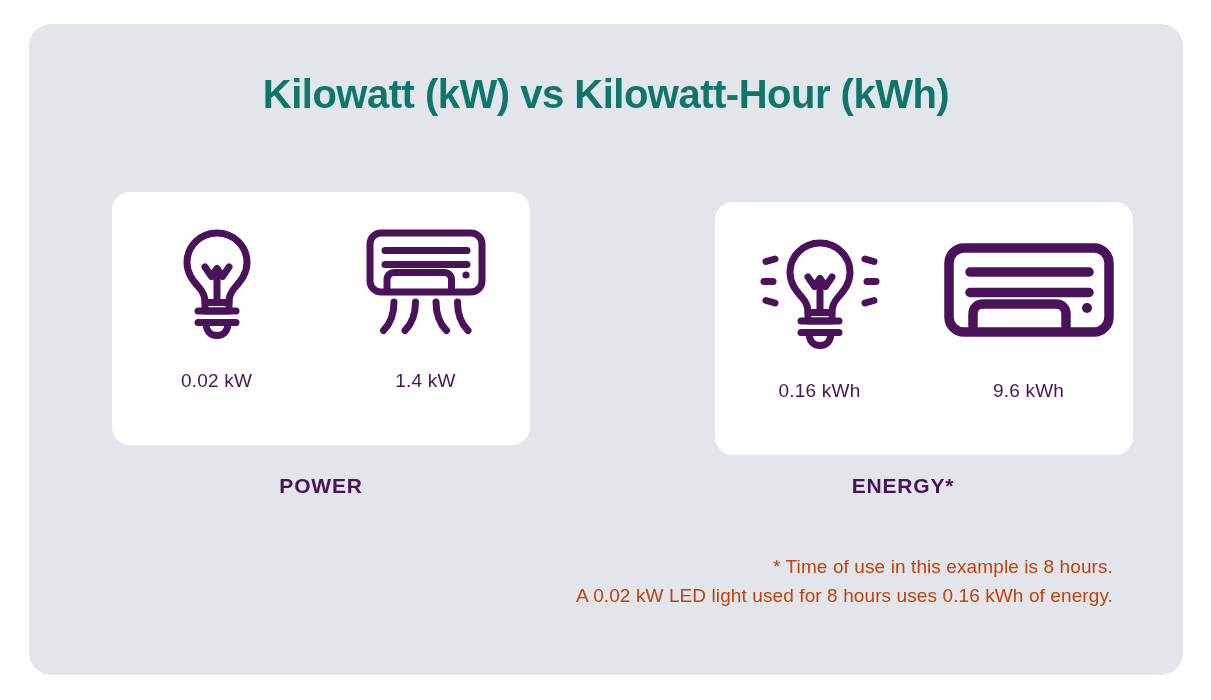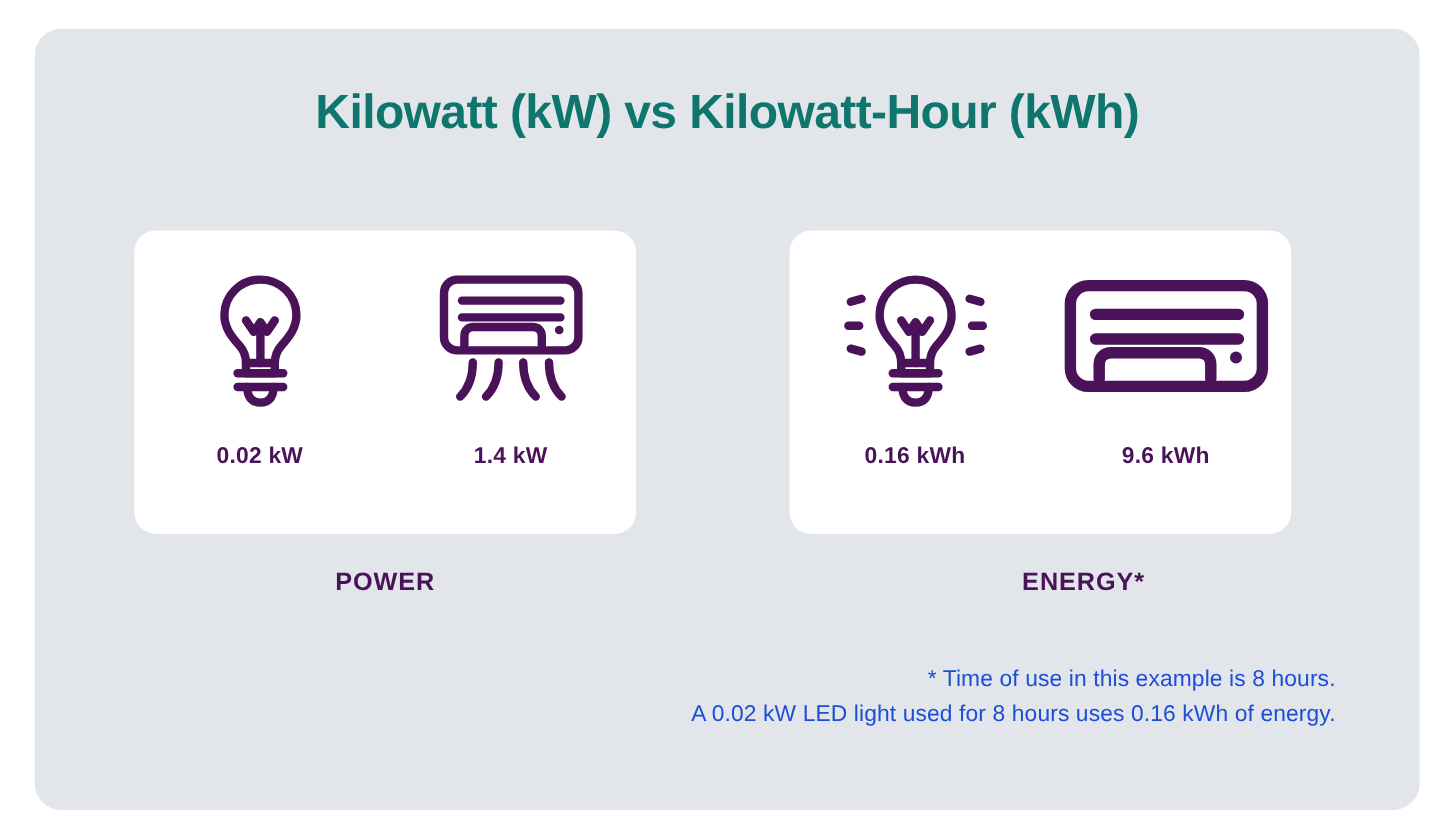--- a/index.html
+++ b/index.html
@@ -36,21 +36,21 @@
 
   .card {
     position: absolute;
     top: 168px;
     width: 418px;
     height: 253px;
     background: #ffffff;
     border-radius: 18px;
   }
   #card-power  { left: 83px; }
-  #card-energy { left: 629px; }
+  #card-energy { left: 686px; margin-top: 10px; }
 
   .icon-row {
     position: absolute;
     left: 0;
     top: 22px;
     width: 418px;
     height: 140px;
     display: flex;
     align-items: center;
     justify-content: center;
@@ -69,21 +69,20 @@
     top: 178px;
     width: 418px;
     display: flex;
   }
   .value-cell {
     width: 209px;
     text-align: center;
     font-size: 19px;
     color: #4a1259;
     letter-spacing: 0.2px;
-    font-weight: bold;
   }
 
   .card-caption {
     position: absolute;
     top: 450px;
     width: 418px;
     text-align: center;
     font-size: 21px;
     font-weight: bold;
     letter-spacing: 0.8px;
@@ -92,21 +91,21 @@
   #caption-power  { left: 83px; }
   #caption-energy { left: 665px; }
 
   #footnote {
     position: absolute;
     right: 70px;
     top: 528px;
     text-align: right;
     font-size: 19px;
     line-height: 29px;
-    color: #1d4ed8;
+    color: #c2410c;
     letter-spacing: 0.1px;
   }
   #footnote div { white-space: nowrap; }
 
   svg { display: block; overflow: visible; }
 </style>
 </head>
 <body>
 
 <div id="panel">

